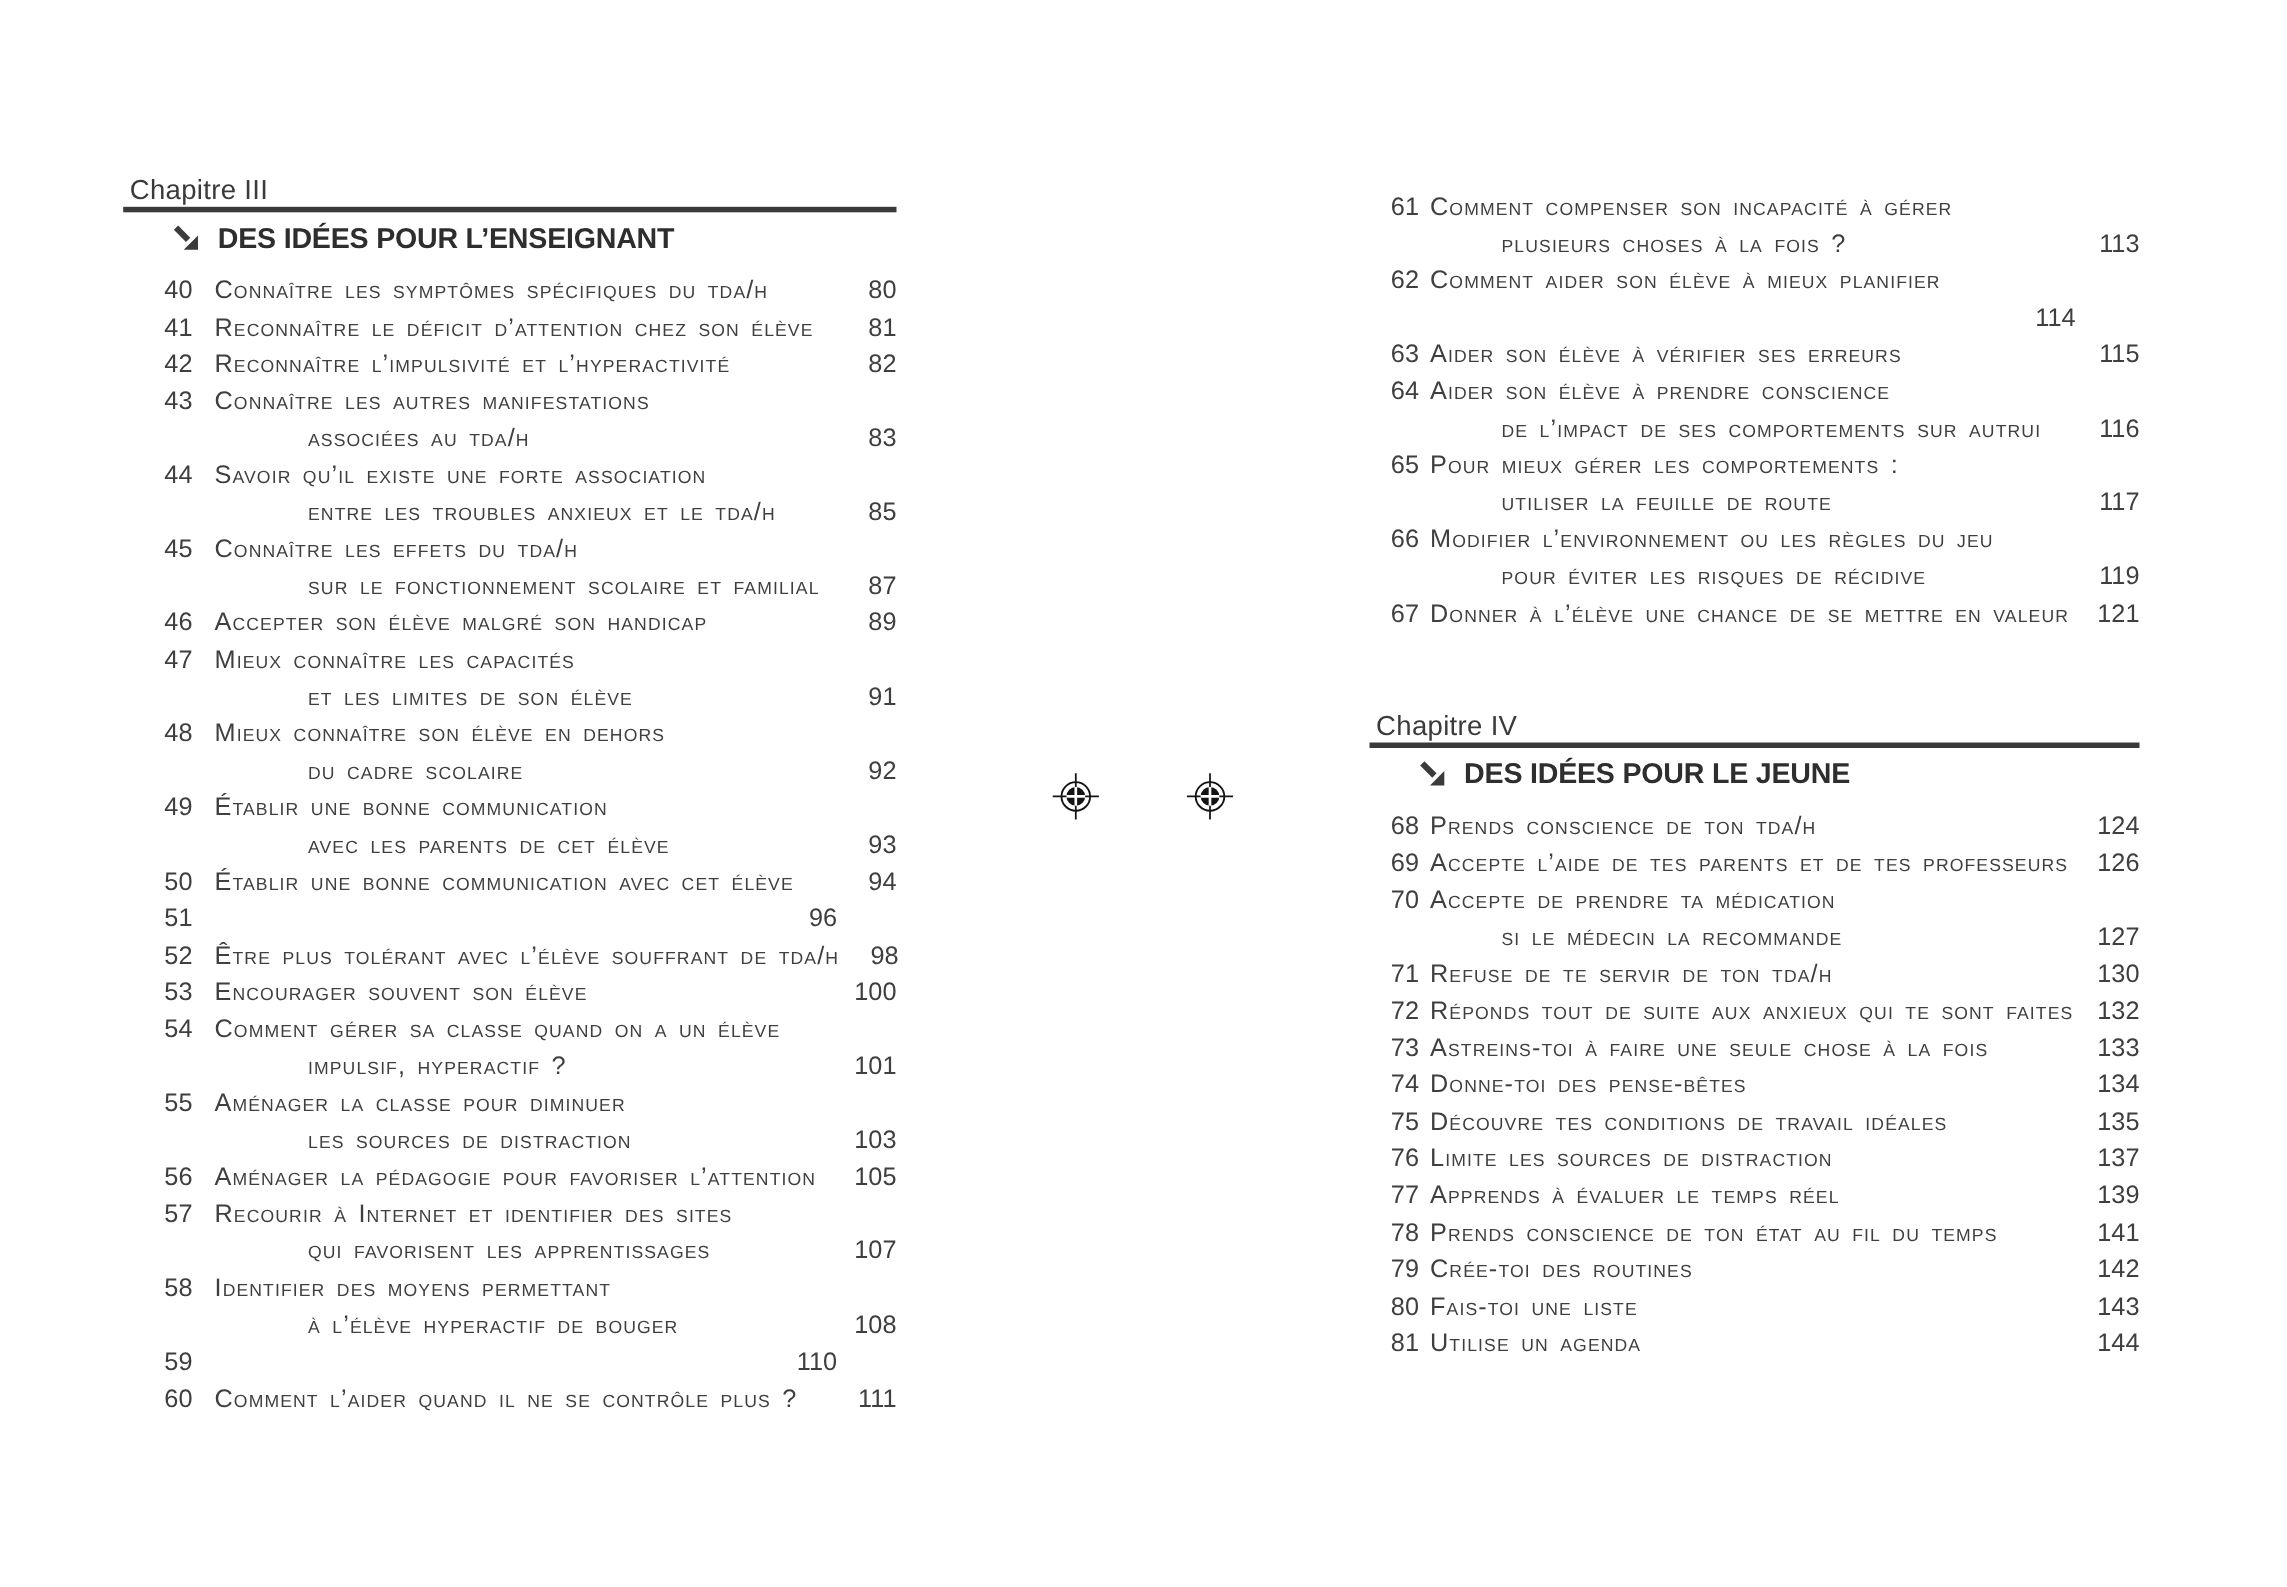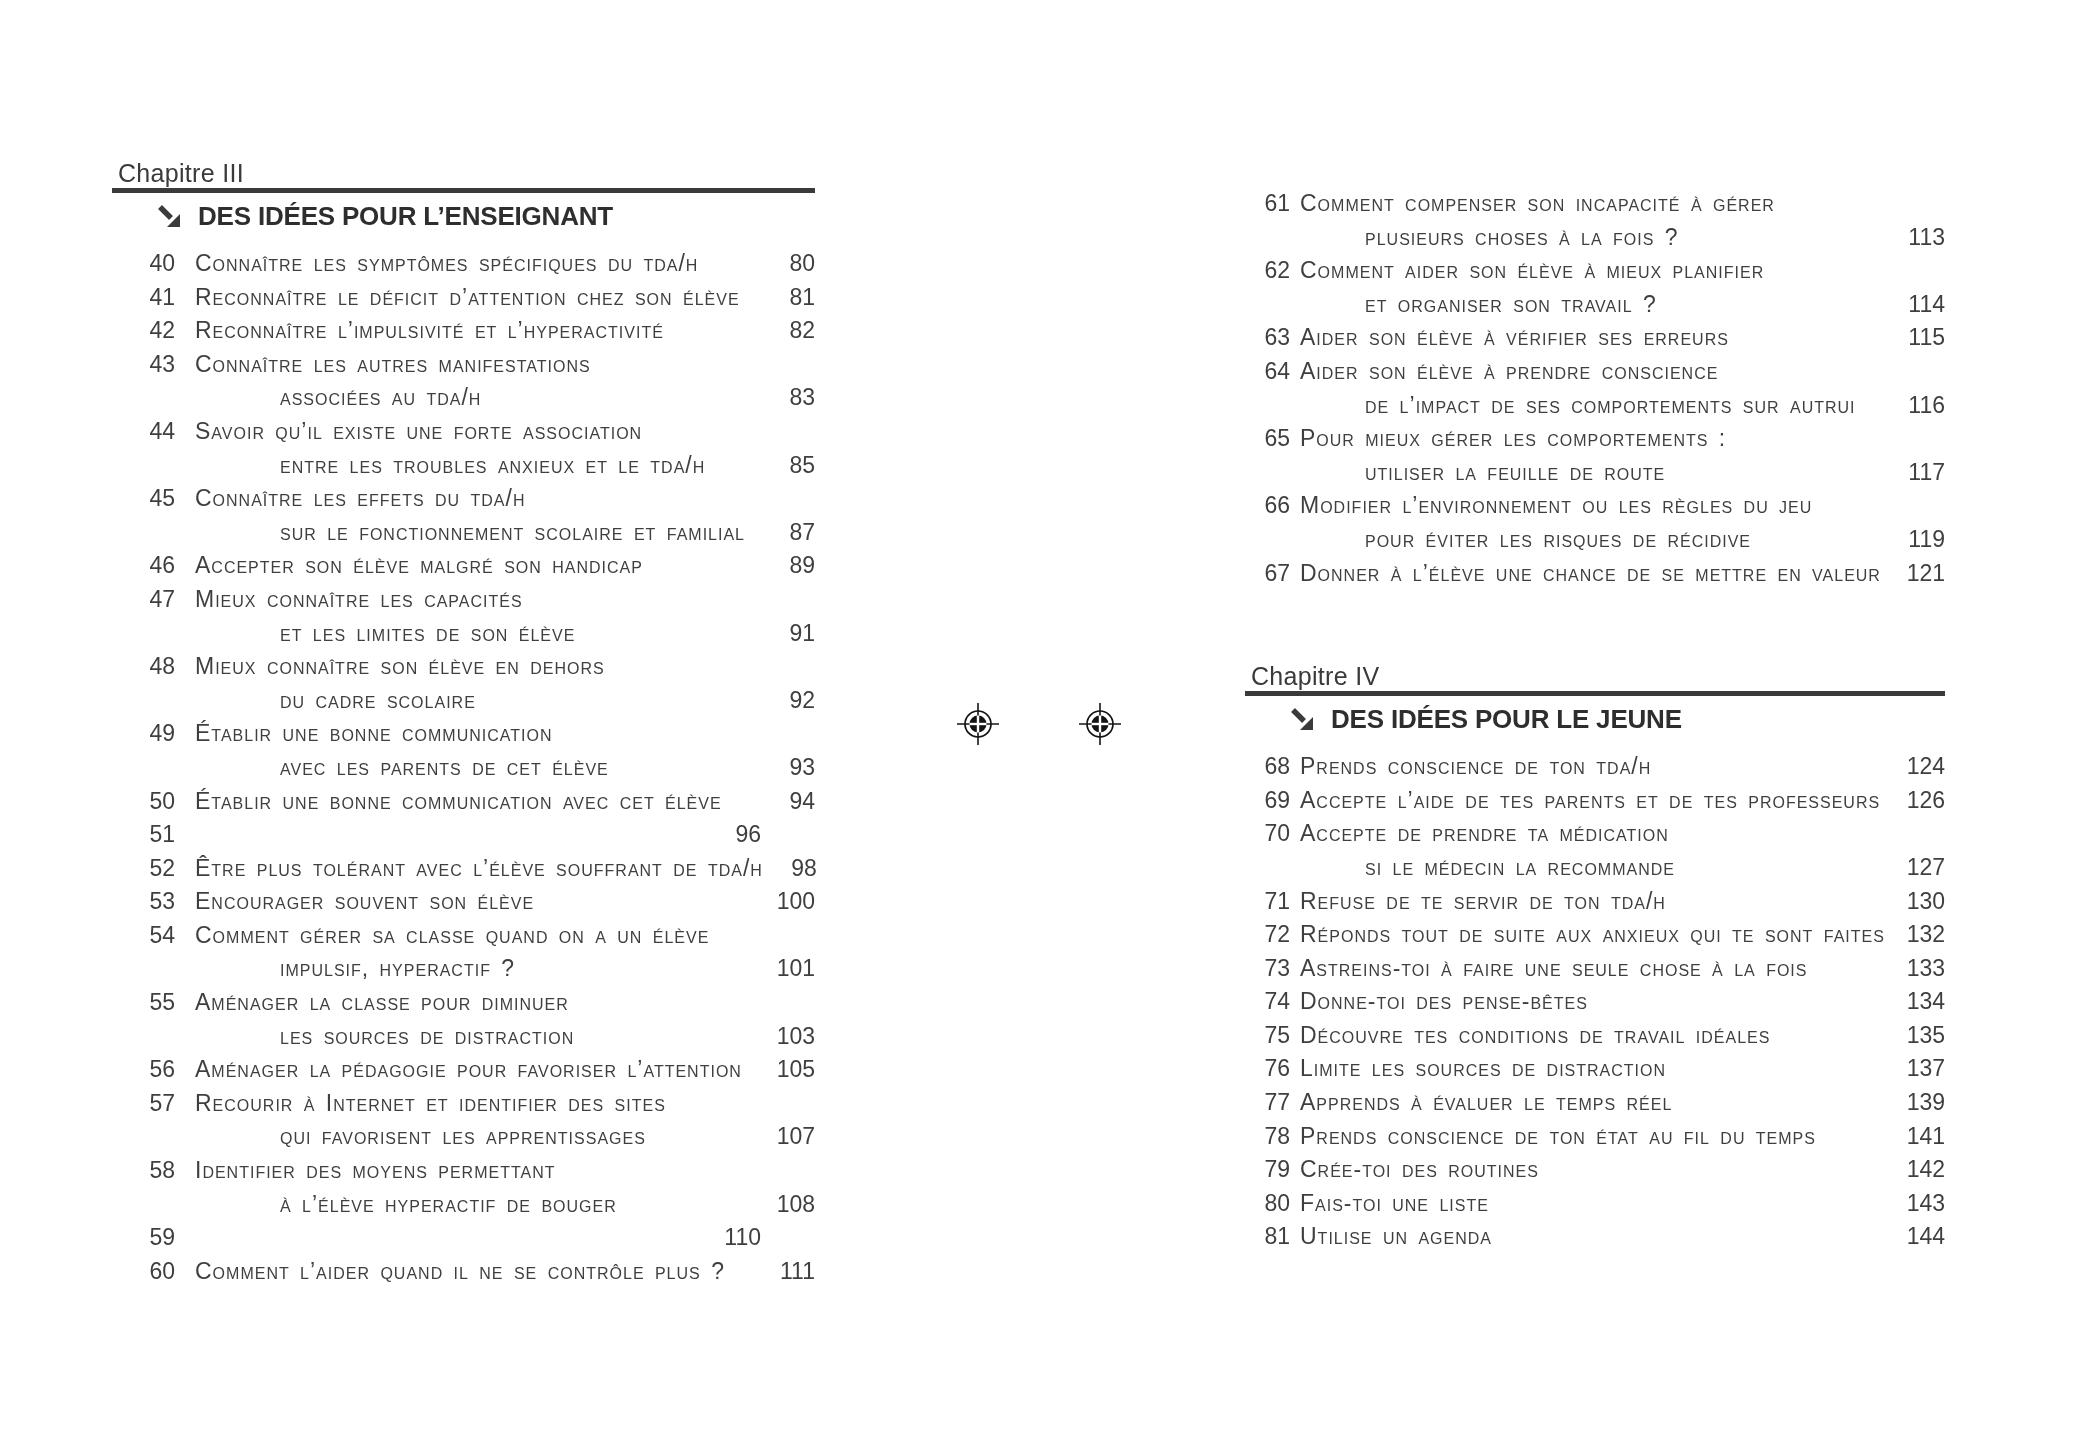--- a/index.html
+++ b/index.html
@@ -239,39 +239,38 @@
 <svg class="reg-mark reg-mark-2" viewBox="-22 -22 44 44" aria-hidden="true">
   <line x1="-21" y1="0" x2="21" y2="0" stroke="#141414" stroke-width="1.6"></line>
   <line x1="0" y1="-21" x2="0" y2="21" stroke="#141414" stroke-width="1.6"></line>
   <circle r="13" fill="none" stroke="#141414" stroke-width="1.7"></circle>
   <circle r="8.5" fill="#141414"></circle>
   <line x1="-8.5" y1="0" x2="8.5" y2="0" stroke="#ffffff" stroke-width="2.4"></line>
   <line x1="0" y1="-8.5" x2="0" y2="8.5" stroke="#ffffff" stroke-width="2.4"></line>
 </svg>
 
 <div class="page page-right">
-  <div class="toc" style="margin-top:16px;">
+  <div class="toc" style="margin-top:0;">
       <div class="row">
         <span class="num">61</span>
         <span class="txt">Comment compenser son incapacité à gérer</span>
         <span class="pg"></span>
       </div>
       <div class="row cont">
         <span class="num"></span>
         <span class="txt">plusieurs choses à la fois ?</span>
         <span class="pg">113</span>
       </div>
       <div class="row">
         <span class="num">62</span>
         <span class="txt">Comment aider son élève à mieux planifier</span>
         <span class="pg"></span>
       </div>
       <div class="row cont">
         <span class="num"></span>
-        <span class="txt">et organiser son travail ?</span>
         <span class="pg">114</span>
       </div>
       <div class="row">
         <span class="num">63</span>
         <span class="txt">Aider son élève à vérifier ses erreurs</span>
         <span class="pg">115</span>
       </div>
       <div class="row">
         <span class="num">64</span>
         <span class="txt">Aider son élève à prendre conscience</span>

